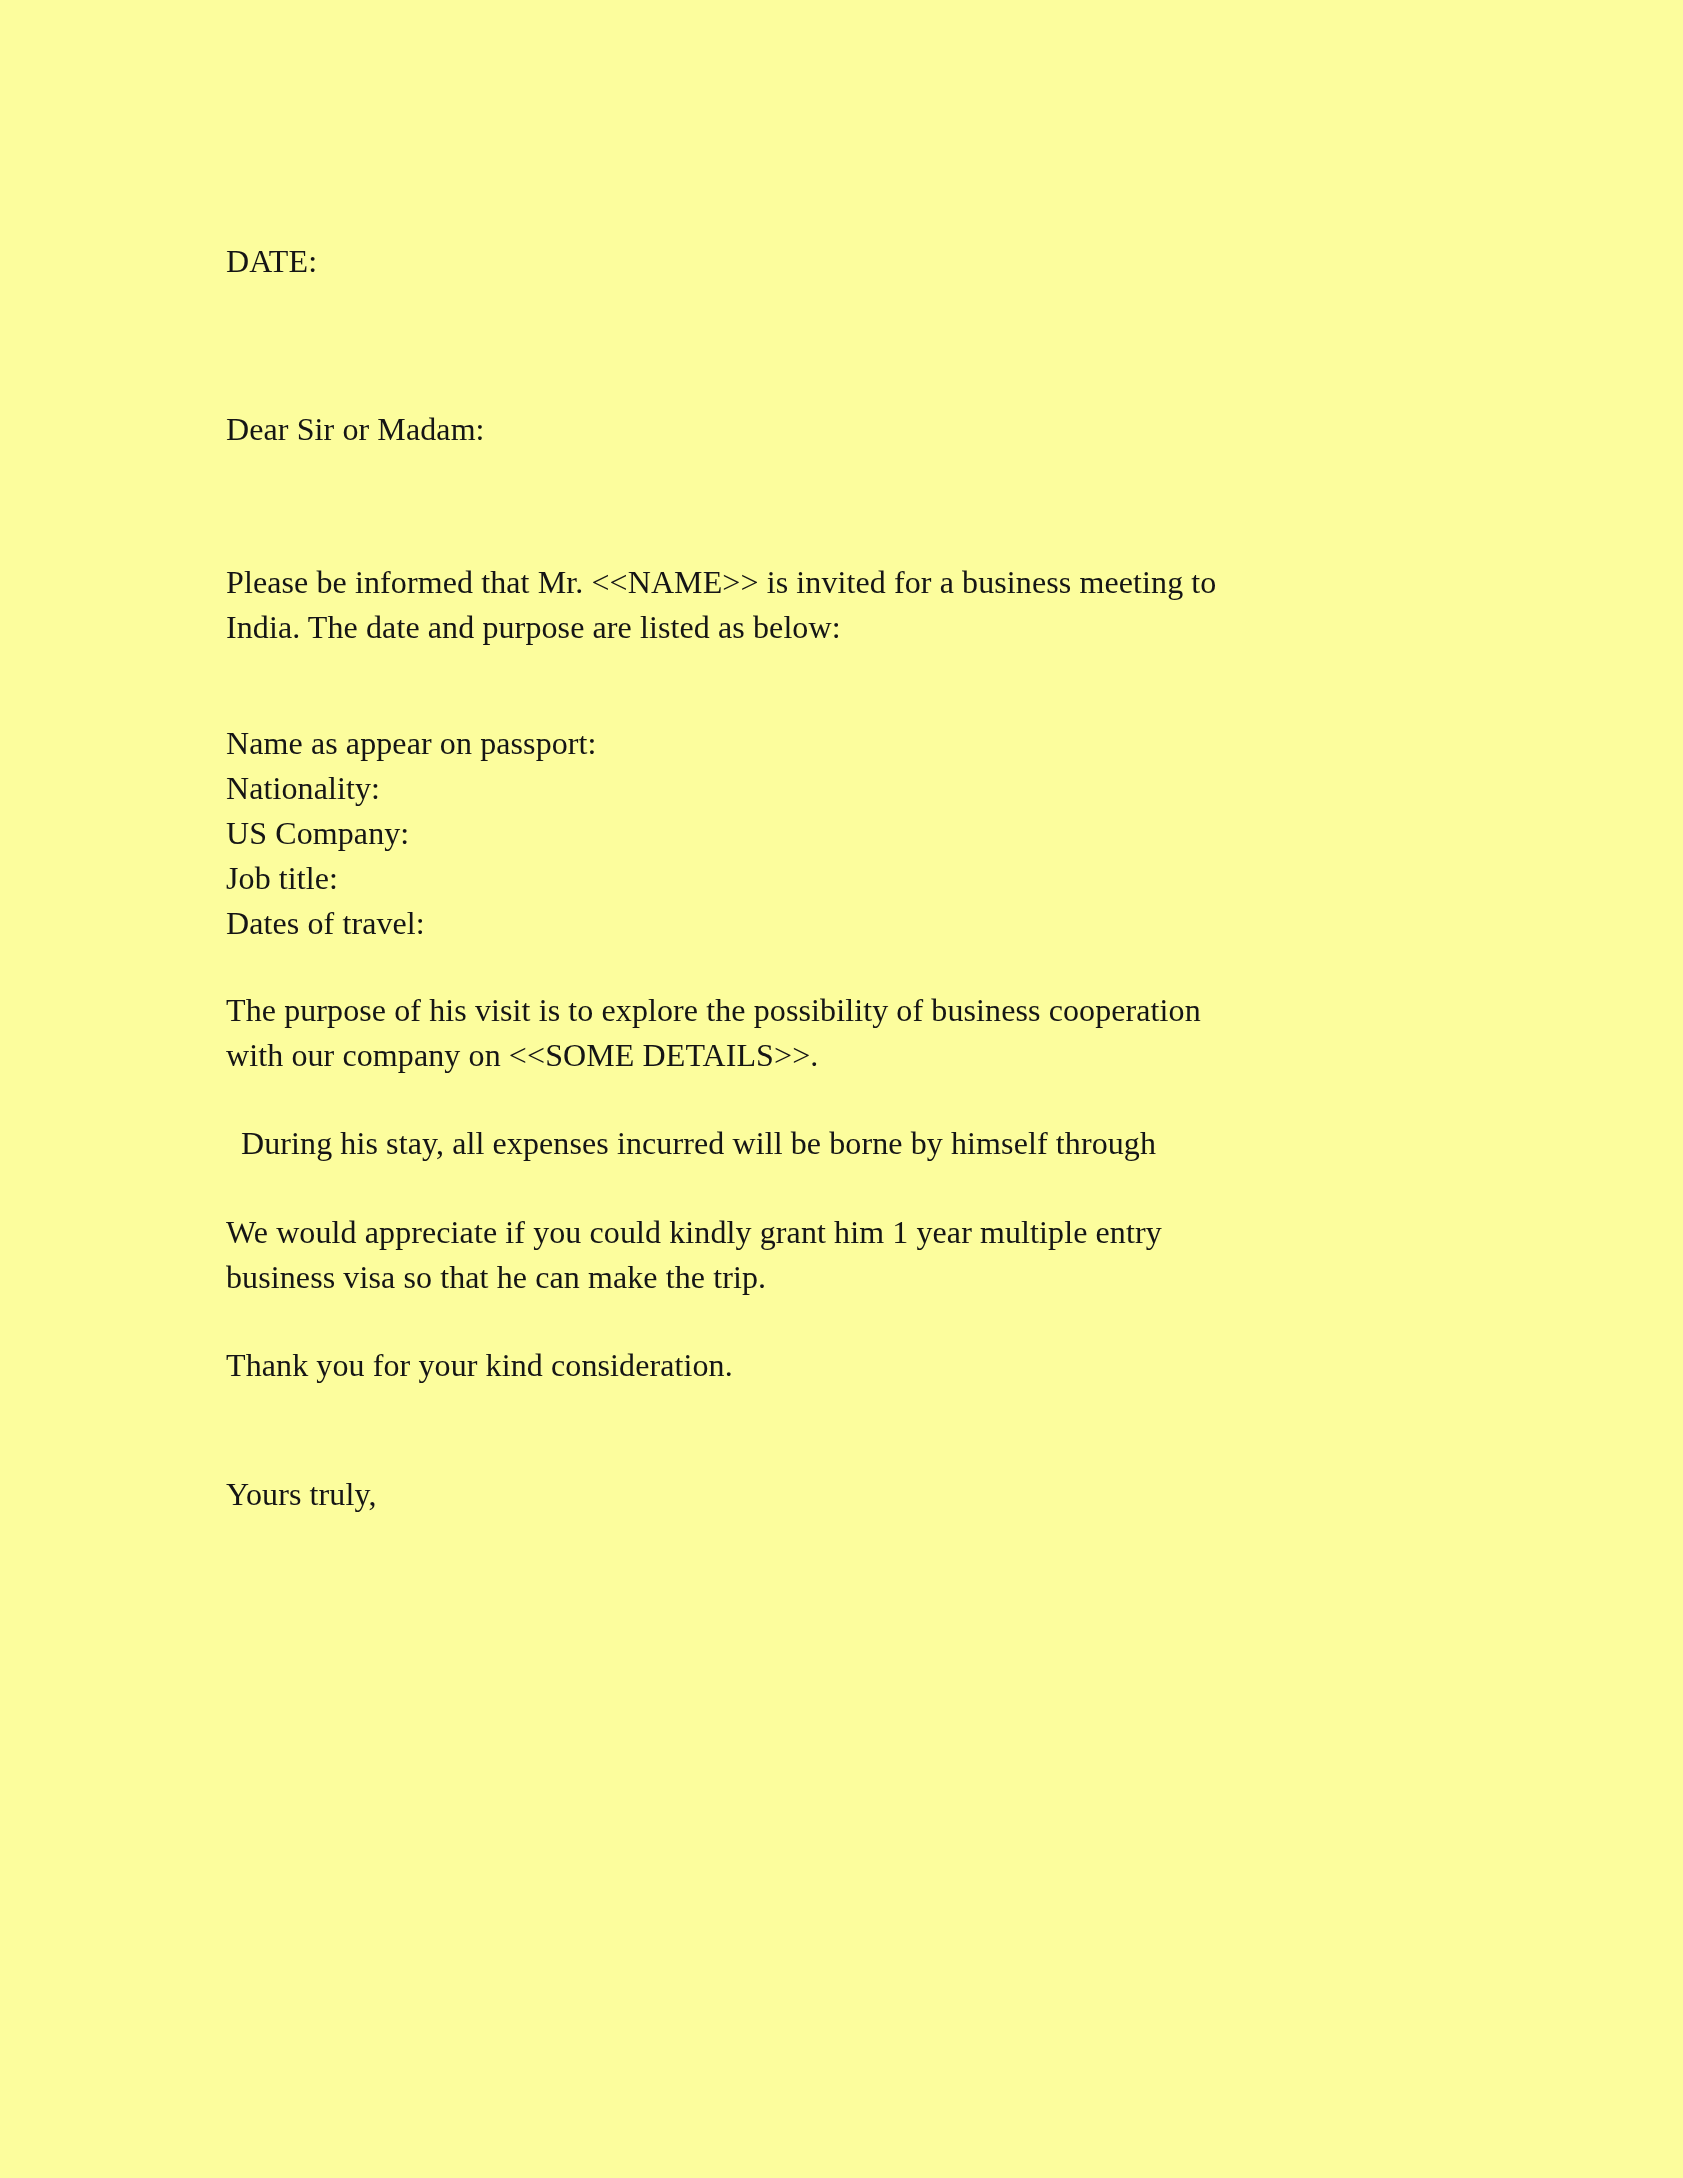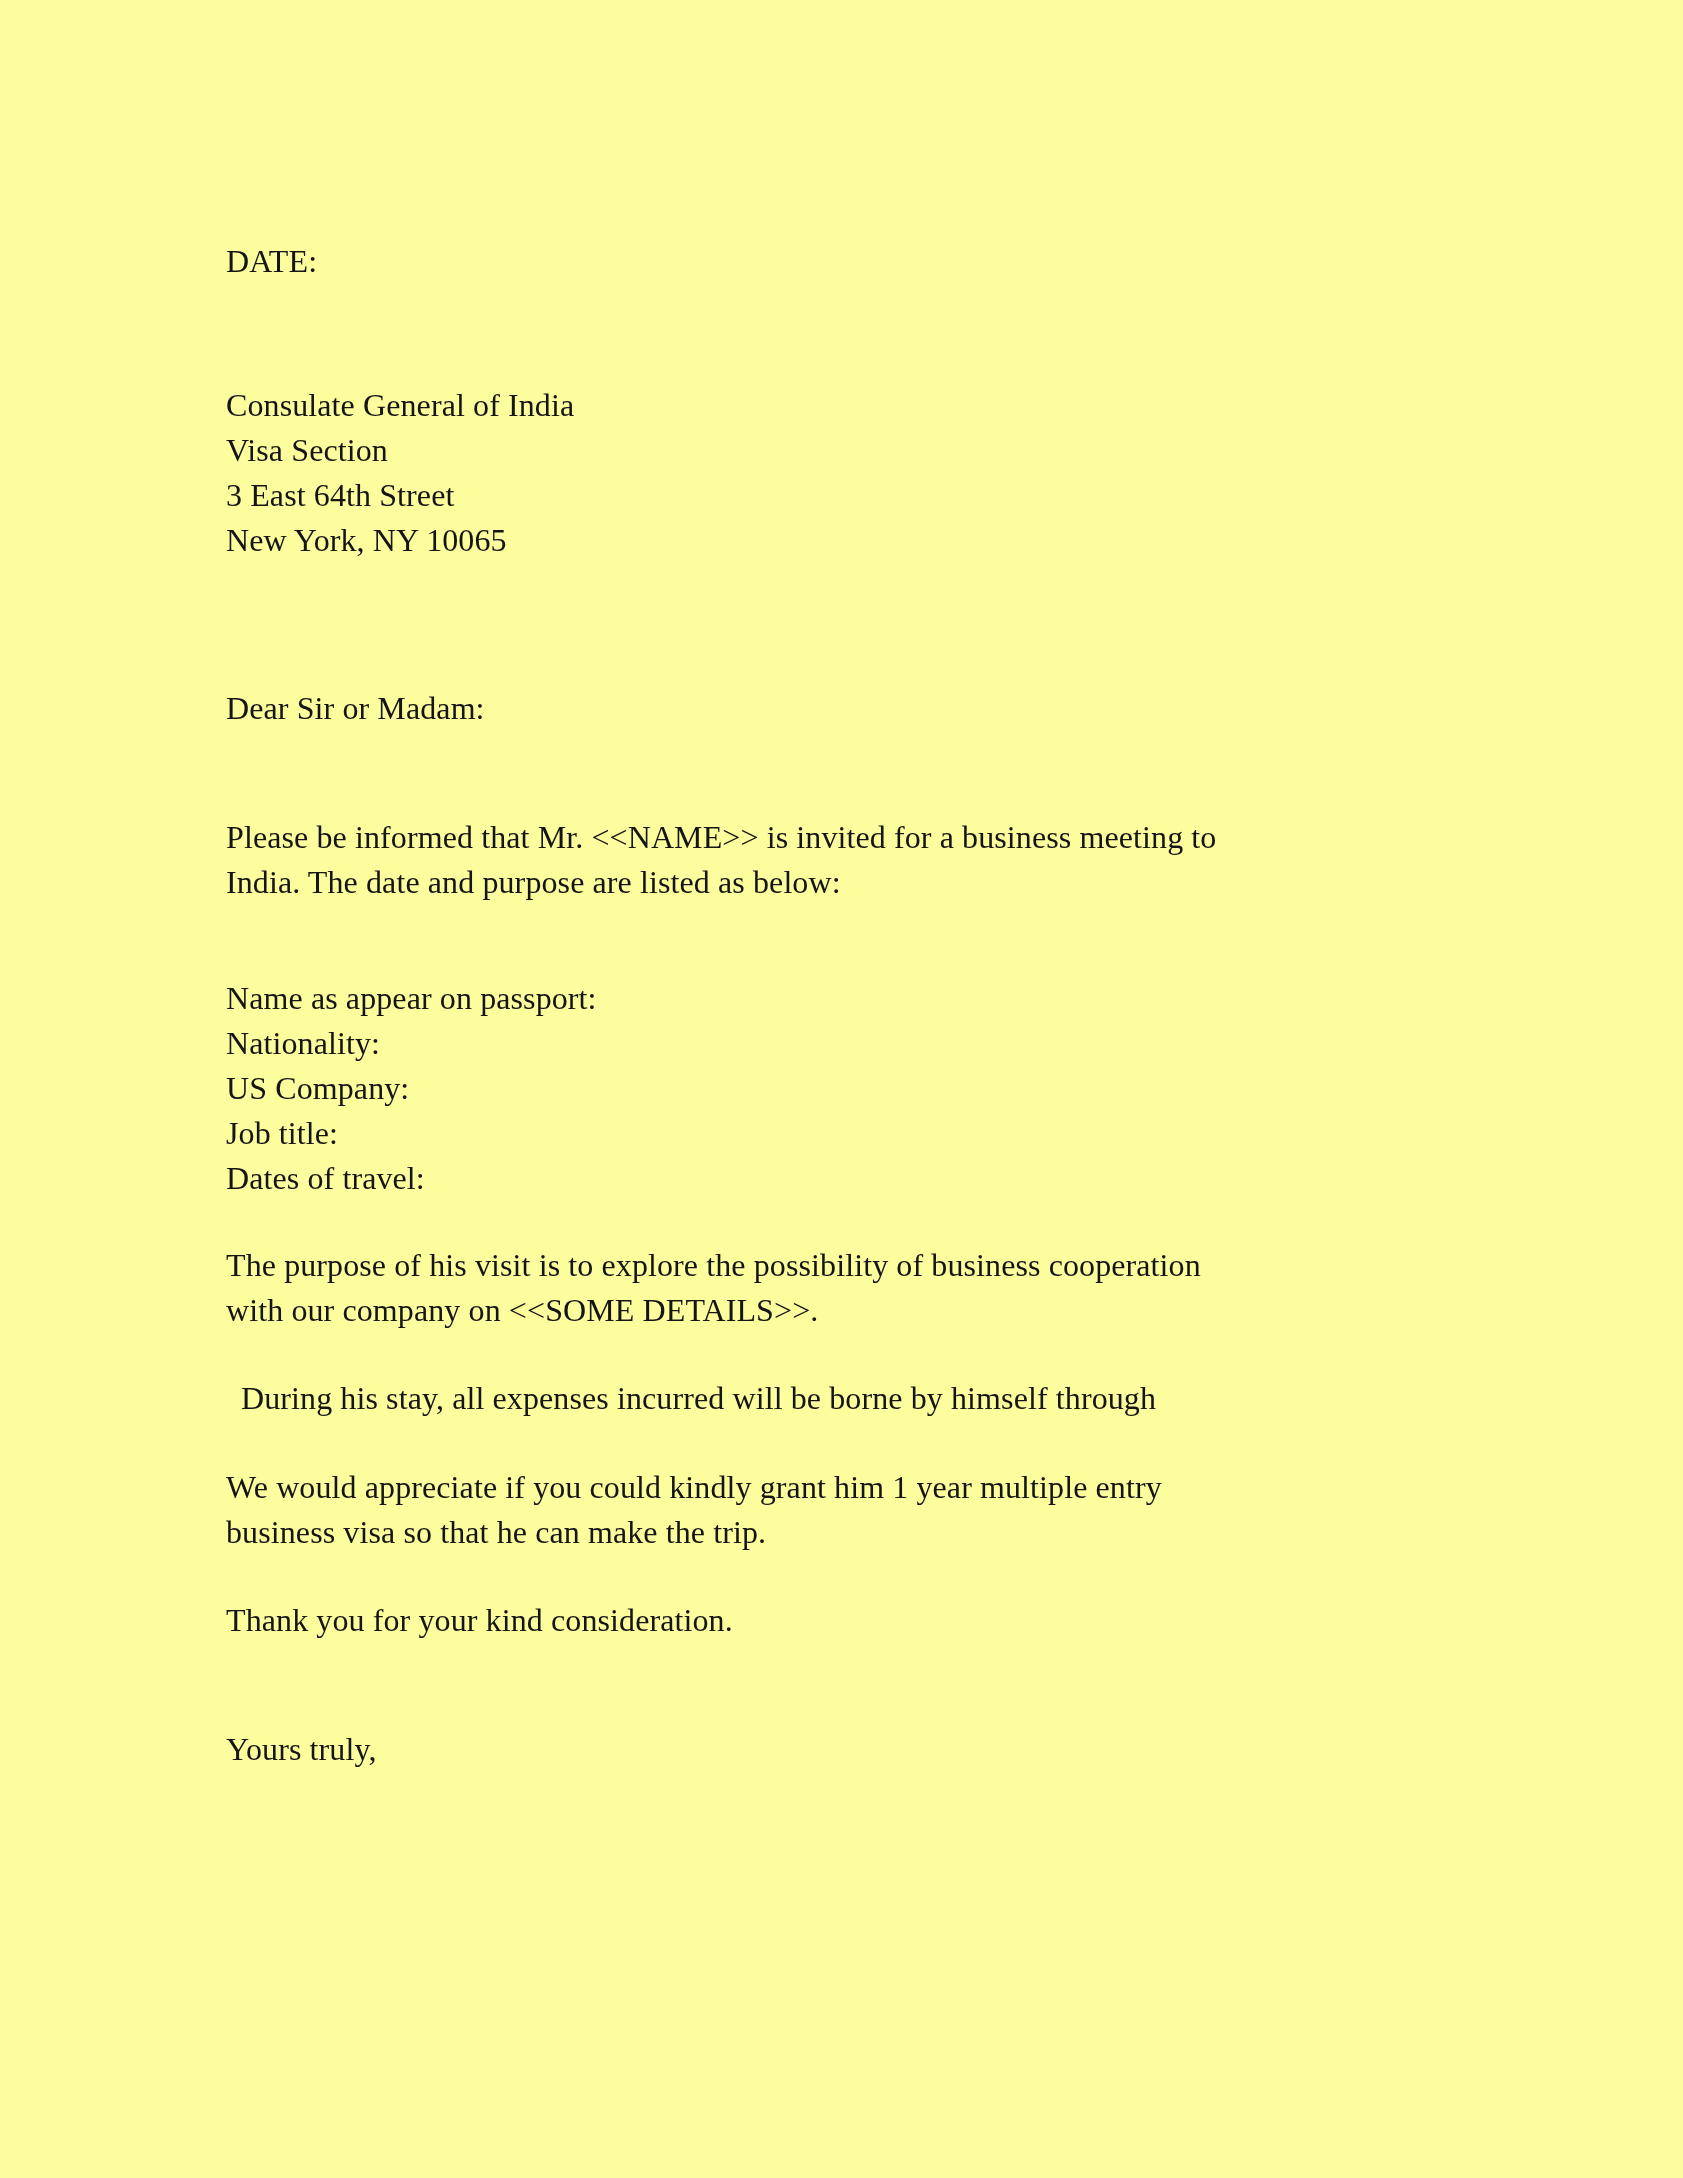--- a/index.html
+++ b/index.html
@@ -27,43 +27,37 @@
     letter-spacing: 0.1px;
   }
   .line {
     display: block;
     white-space: pre-wrap;
   }
   
   .block-date      { padding-top: 239px; }
   .block-recipient { margin-top: 99px; }
   .block-salutation{ margin-top: 123px; }
-  .block-intro     { margin-top: 84px; }
+  .block-intro     { margin-top: 108px; }
   .block-fields    { margin-top: 71px; }
   .block-purpose   { margin-top: 42px; }
   .block-expenses  { margin-top: 43px; margin-left: 15px; }
   .block-request   { margin-top: 44px; }
   .block-thanks    { margin-top: 43px; }
   .block-closing   { margin-top: 84px; }
 </style>
 </head>
 <body>
 
 <div class="page">
 
   <div class="para block-date">
     <span class="line">DATE:</span>
   </div>
 
-  <div class="para block-recipient">
-    <span class="line">Consulate General of India</span>
-    <span class="line">Visa Section</span>
-    <span class="line">3 East 64th Street</span>
-    <span class="line">New York, NY 10065</span>
-  </div>
 
   <div class="para block-salutation">
     <span class="line">Dear Sir or Madam:</span>
   </div>
 
   <div class="para block-intro">
     <span class="line">Please be informed that Mr. &lt;&lt;NAME&gt;&gt; is invited for a business meeting to</span>
     <span class="line">India. The date and purpose are listed as below:</span>
   </div>
 

